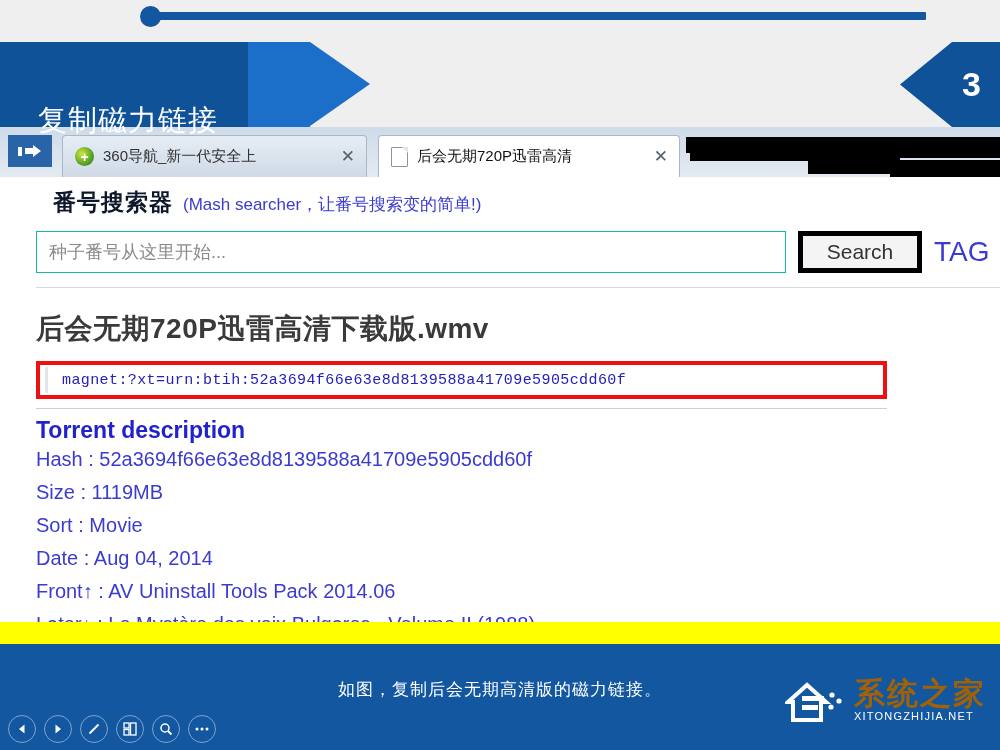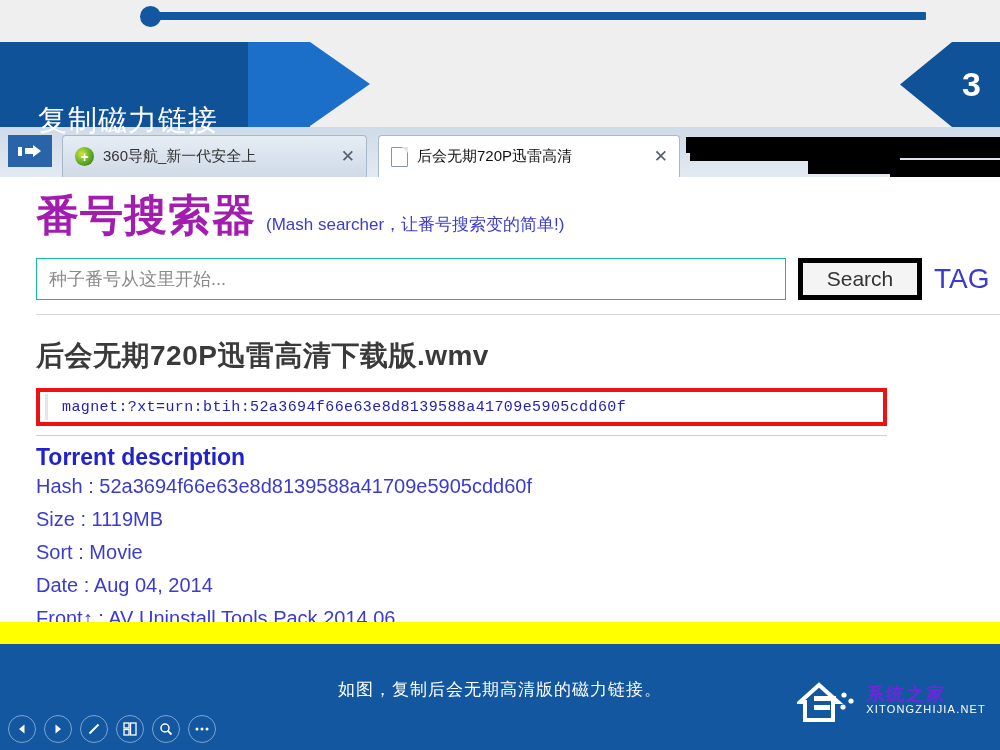--- a/index.html
+++ b/index.html
@@ -100,21 +100,21 @@
     content: ""; position: absolute; right: -1px; top: -1px;
     border-top: 6px solid #dfe4ea; border-left: 6px solid transparent;
   }
 
   .redaction { position: absolute; background: #000; }
 
   
   .page { position: relative; height: 453px; background: #ffffff; }
   .site-head { padding: 10px 0 0 36px; background: #fff; }
   .logo-row { display: flex; align-items: baseline; gap: 10px; }
-  .logo-main { font-size: 43px; font-weight: bold; color: #a21caf; letter-spacing: 1px; }
+  .logo-main { font-size: 23px; font-weight: bold; color: #0f172a; letter-spacing: 1px; margin-left: 17px; }
   .logo-sub { font-size: 17px; color: #3b3bd0; }
   .search-row {
     display: flex; align-items: center; gap: 12px;
     padding: 13px 0 0 0; margin-left: 0;
   }
   .search-input {
     width: 750px; height: 42px; border: 1px solid #14b8a6; background: #fff;
     font-size: 18px; color: #8a8a8a; padding: 0 12px;
     font-family: "Liberation Sans", sans-serif;
   }
@@ -159,21 +159,21 @@
   
   .toolbar { position: absolute; left: 8px; top: 715px; display: flex; gap: 8px; }
   .tb-btn {
     width: 28px; height: 28px; border-radius: 50%;
     border: 1.5px solid rgba(255,255,255,0.45);
     display: flex; align-items: center; justify-content: center;
   }
 
   
   .watermark { position: absolute; right: 14px; top: 676px; display: flex; align-items: center; gap: 7px; }
-  .wm-text-cn { color: #6d28d9; font-size: 18px; font-weight: bold; letter-spacing: 2px; line-height: 1.05; }
+  .wm-text-cn { color: #a16207; font-size: 31px; font-weight: bold; letter-spacing: 2px; line-height: 1.05; }
   .wm-text-en { color: #ffffff; font-size: 11px; letter-spacing: 1.2px; }
 </style>
 </head>
 <body>
 
 <div id="stage">
 
   <div class="slider-track"></div>
   <div class="slider-handle"></div>
 

